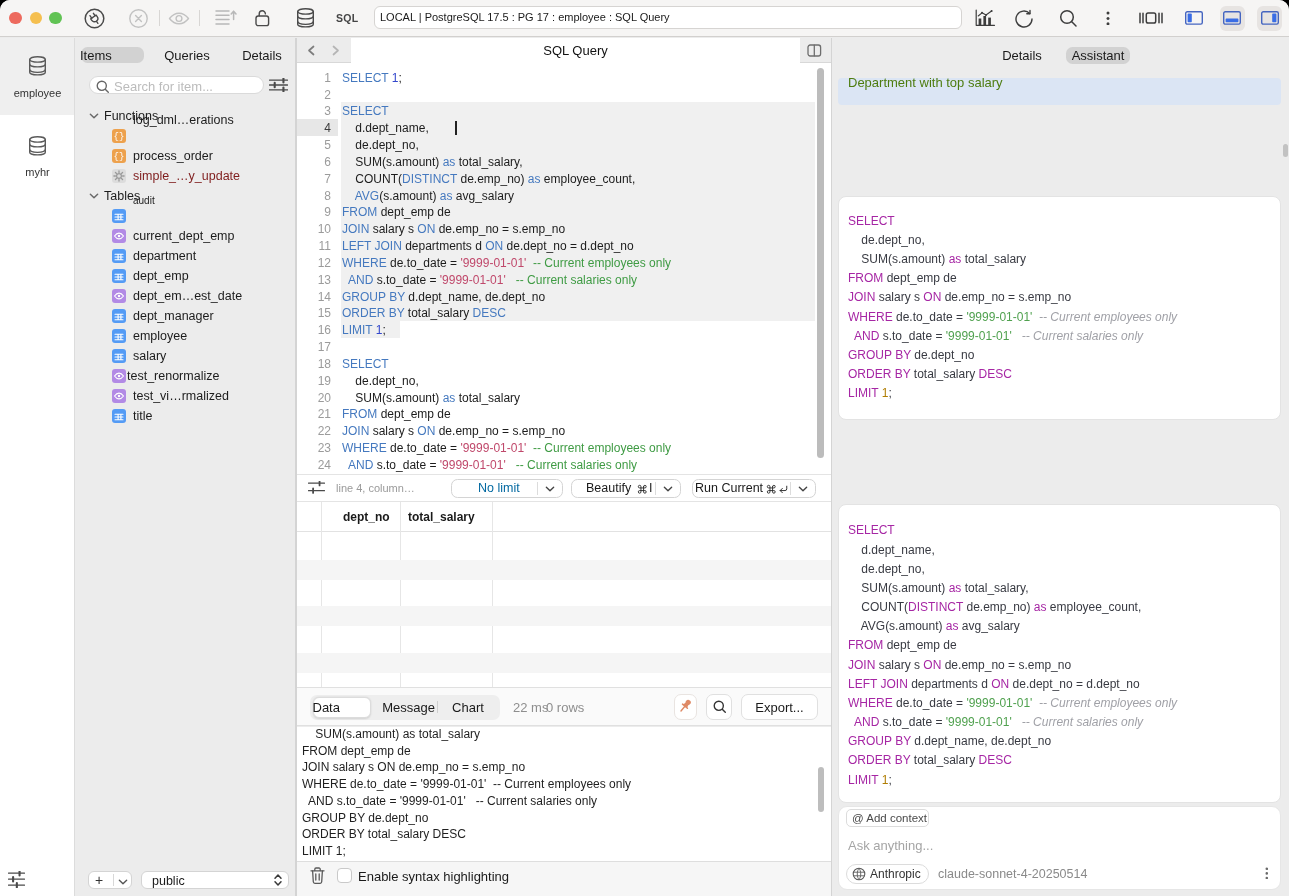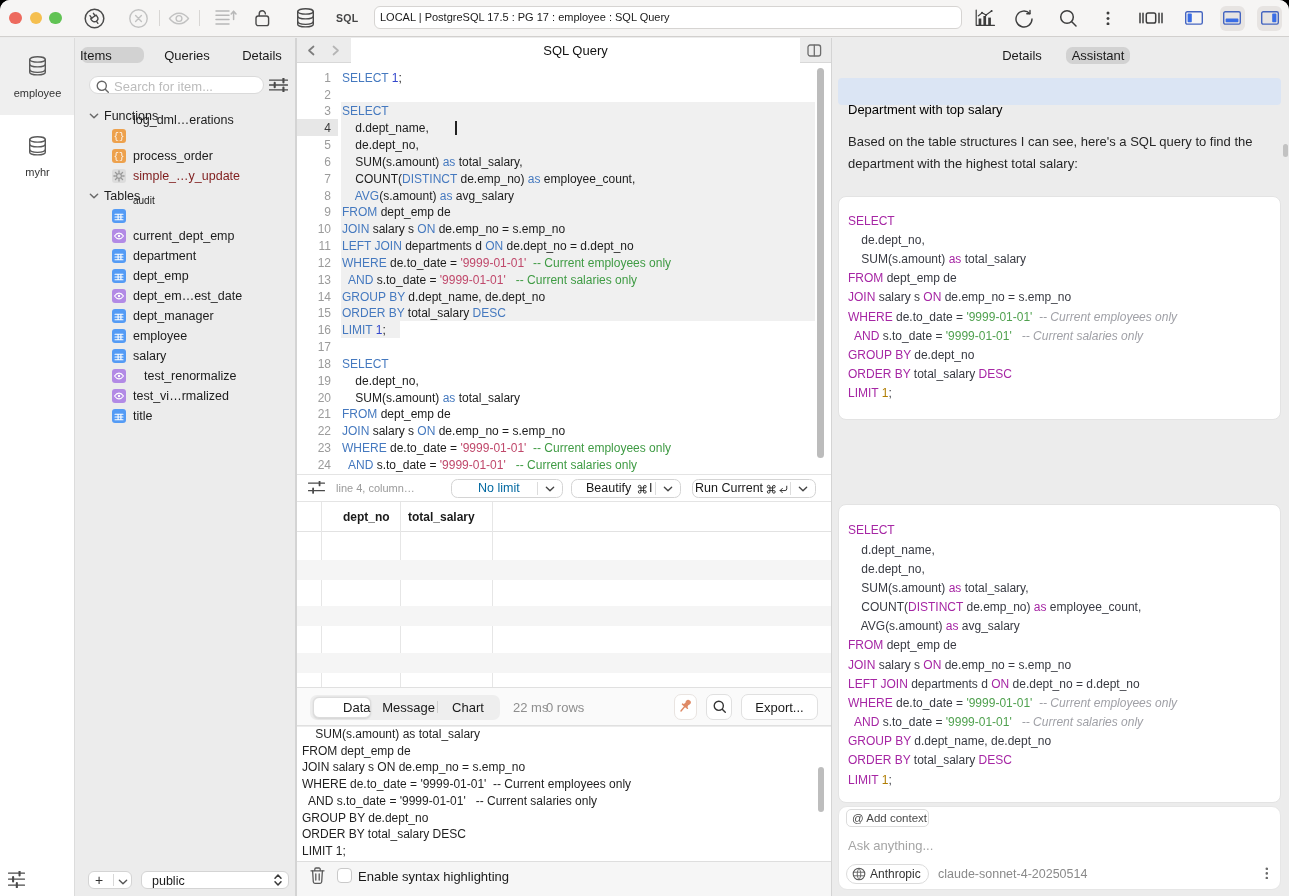--- a/index.html
+++ b/index.html
@@ -211,21 +211,21 @@
     <svg style="position:absolute;left:112px;top:349px" width="14" height="14" viewBox="0 0 14 14" fill="none">
       <rect width="14" height="14" rx="3" fill="#549bf5"></rect>
       <path d="M3 5.2h8M3 8h8M3 10.8h8M6.1 5.2v5.6M8.9 5.2v5.6" stroke="#fff" stroke-width="1.1" stroke-linecap="round"></path>
     </svg>
     <pre class="abs" style="left:133px;top:348.5px;font-size:12.5px;color:#1c1c1c">salary</pre>
     <svg style="position:absolute;left:112px;top:369px" width="14" height="14" viewBox="0 0 14 14" fill="none">
       <rect width="14" height="14" rx="3" fill="#b28ae5"></rect>
       <path d="M2.5 7C4 4.9 5.5 4.1 7 4.1S10 4.9 11.5 7C10 9.1 8.5 9.9 7 9.9S4 9.1 2.5 7Z" stroke="#fff" stroke-width="1.1"></path>
       <circle cx="7" cy="7" r="1.2" fill="#fff"></circle>
     </svg>
-    <pre class="abs" style="left:144px;top:368.5px;font-size:12.5px;color:#1c1c1c">test_renormalize</pre>
+    <pre class="abs" style="left:127px;top:368.5px;font-size:12.5px;color:#1c1c1c">test_renormalize</pre>
     <svg style="position:absolute;left:112px;top:389px" width="14" height="14" viewBox="0 0 14 14" fill="none">
       <rect width="14" height="14" rx="3" fill="#b28ae5"></rect>
       <path d="M2.5 7C4 4.9 5.5 4.1 7 4.1S10 4.9 11.5 7C10 9.1 8.5 9.9 7 9.9S4 9.1 2.5 7Z" stroke="#fff" stroke-width="1.1"></path>
       <circle cx="7" cy="7" r="1.2" fill="#fff"></circle>
     </svg>
     <pre class="abs" style="left:133px;top:388.5px;font-size:12.5px;color:#1c1c1c">test_vi…rmalized</pre>
     <svg style="position:absolute;left:112px;top:409px" width="14" height="14" viewBox="0 0 14 14" fill="none">
       <rect width="14" height="14" rx="3" fill="#549bf5"></rect>
       <path d="M3 5.2h8M3 8h8M3 10.8h8M6.1 5.2v5.6M8.9 5.2v5.6" stroke="#fff" stroke-width="1.1" stroke-linecap="round"></path>
     </svg>
@@ -353,21 +353,21 @@
     <div class="abs" style="left:408px;top:510px;font-size:12px;font-weight:bold;color:#1a1a1a">total_salary</div>
     <div class="abs" style="left:320.5px;top:502px;width:1px;height:185px;background:#e6e6e6"></div>
     <div class="abs" style="left:400px;top:502px;width:1px;height:185px;background:#e6e6e6"></div>
     <div class="abs" style="left:492px;top:502px;width:1px;height:185px;background:#e6e6e6"></div>
     <div class="abs" style="left:297px;top:560px;width:534px;height:20px;background:#f5f5f5"></div>
     <div class="abs" style="left:297px;top:606.2px;width:534px;height:20px;background:#f5f5f5"></div>
     <div class="abs" style="left:297px;top:652.5px;width:534px;height:20px;background:#f5f5f5"></div>
     <div class="abs" style="left:297px;top:687px;width:534px;height:39px;background:#fafafa;border-top:1px solid #e0e0e0;border-bottom:1px solid #e0e0e0"></div>
     <div class="abs" style="left:310px;top:694.5px;width:190px;height:25px;background:#eeeeee;border-radius:7px"></div>
     <div class="abs" style="left:312.5px;top:696.5px;width:58px;height:21px;background:#fff;border:1px solid #dcdcdc;border-radius:6px;box-shadow:0 .5px 2px rgba(0,0,0,.12)"></div>
-    <div class="seg" style="left:312.5px;top:700px;width:58px;text-align:right">Data</div>
+    <div class="seg" style="left:312.5px;top:700px;width:58px;text-align:left">Data</div>
     <div class="seg" style="left:371px;top:700px;width:64px;text-align:right">Message</div>
     <div class="abs" style="left:436.5px;top:701px;width:1px;height:12px;background:#cfcfcf"></div>
     <div class="seg" style="left:438px;top:700px;width:60px;text-align:center">Chart</div>
     <div class="abs" style="left:513px;top:700px;font-size:13px;color:#8e8e8e">22 ms</div>
     <div class="abs" style="left:546px;top:700px;font-size:13px;color:#8e8e8e">0 rows</div>
     <div class="btn" style="left:674px;top:693.5px;width:23px;height:26px;border-radius:7px;border-color:#e9e4e1"></div>
     <svg style="position:absolute;left:678px;top:698px" width="16" height="17" viewBox="0 0 16 17" fill="none">
       <g transform="rotate(40 8 7)">
         <circle cx="8" cy="3.6" r="2.6" fill="#df8a66"></circle>
         <path d="M6.3 5.5h3.4l1 3.1H5.3z" fill="#df8a66"></path>
@@ -399,22 +399,21 @@
       <path d="M2.6 3.8l.7 11a1.6 1.6 0 0 0 1.6 1.5h5.2a1.6 1.6 0 0 0 1.6-1.5l.7-11" stroke="#5a5a5a" stroke-width="1.3" stroke-linecap="round" stroke-linejoin="round"></path>
       <path d="M5.8 7v6M9.2 7v6" stroke="#5a5a5a" stroke-width="1.3" stroke-linecap="round" stroke-linejoin="round"></path>
     </svg>
     <div class="abs" style="left:337px;top:868px;width:15px;height:15px;background:#fff;border:1px solid #c9c9c9;border-radius:4px"></div>
     <div class="abs" style="left:358px;top:868.5px;font-size:13px;color:#1a1a1a">Enable syntax highlighting</div>
     <div class="abs" style="left:831px;top:38px;width:1px;height:858px;background:#d4d4d4"></div>
     <div class="seg" style="left:1001px;top:48px;width:42px;text-align:center">Details</div>
     <div class="abs" style="left:1066px;top:46.5px;width:64px;height:17px;background:#d2d2d2;border-radius:6.5px"></div>
     <div class="seg" style="left:1066px;top:48px;width:64px;text-align:center">Assistant</div>
     <div class="abs" style="left:838px;top:78px;width:443px;height:27px;background:#dbe5f4;border-radius:4px"></div>
-    <div class="abs" style="left:848px;top:102px;font-size:13px;color:#000000">Department with top salary</div>
-    <div class="abs" style="left:848px;top:131px;font-size:13px;line-height:22px;color:#262626">Based on the table structures I can see, here's a SQL query to find the<br>department with the highest total salary:</div>
+    <div class="abs" style="left:848px;top:75px;font-size:13px;color:#4d7c0f">Department with top salary</div>
     <div class="abs" style="left:838px;top:196px;width:443px;height:224px;background:#fff;border:1px solid #e3e3e3;border-radius:8px"></div>
     <pre class="abs" style="left:848px;top:211.8px;font-size:12px;line-height:19.17px;color:#383a42"><i class="rp-k">SELECT</i>
     de.dept_no,
     SUM(s.amount) <i class="rp-k">as</i> total_salary
 <i class="rp-k">FROM</i> dept_emp de
 <i class="rp-k">JOIN</i> salary s <i class="rp-k">ON</i> de.emp_no = s.emp_no
 <i class="rp-k">WHERE</i> de.to_date = <i class="rp-s">'9999-01-01'</i>  <i class="rp-c">-- Current employees only</i>
   <i class="rp-k">AND</i> s.to_date = <i class="rp-s">'9999-01-01'</i>   <i class="rp-c">-- Current salaries only</i>
 <i class="rp-k">GROUP</i> <i class="rp-k">BY</i> de.dept_no
 <i class="rp-k">ORDER</i> <i class="rp-k">BY</i> total_salary <i class="rp-k">DESC</i>

